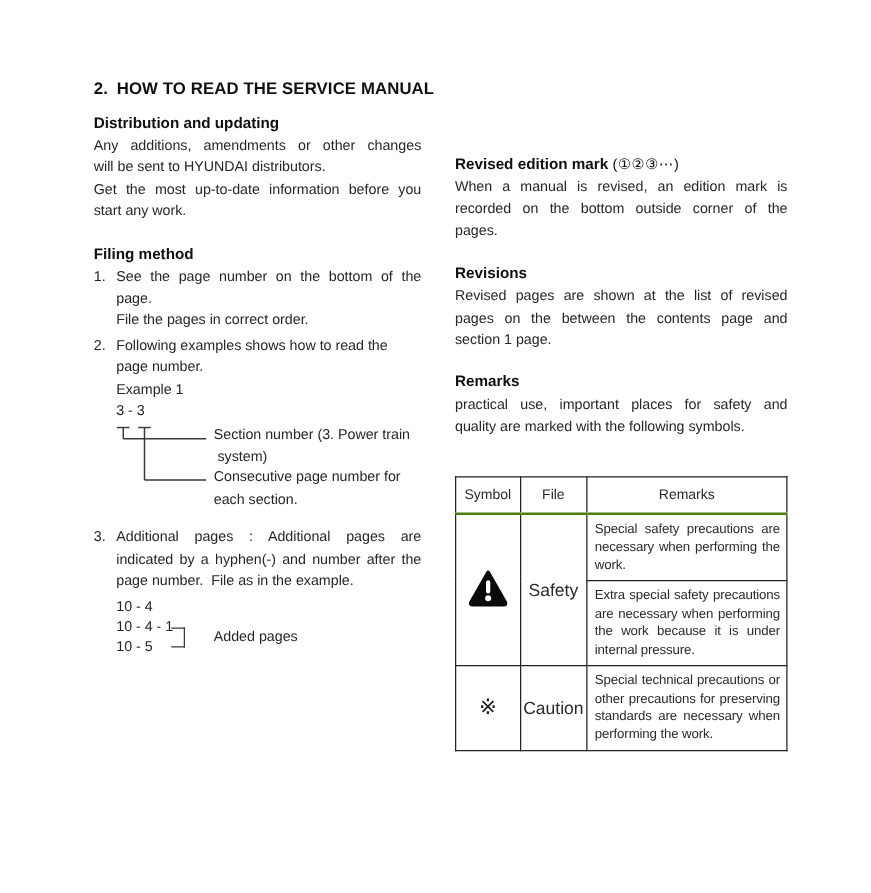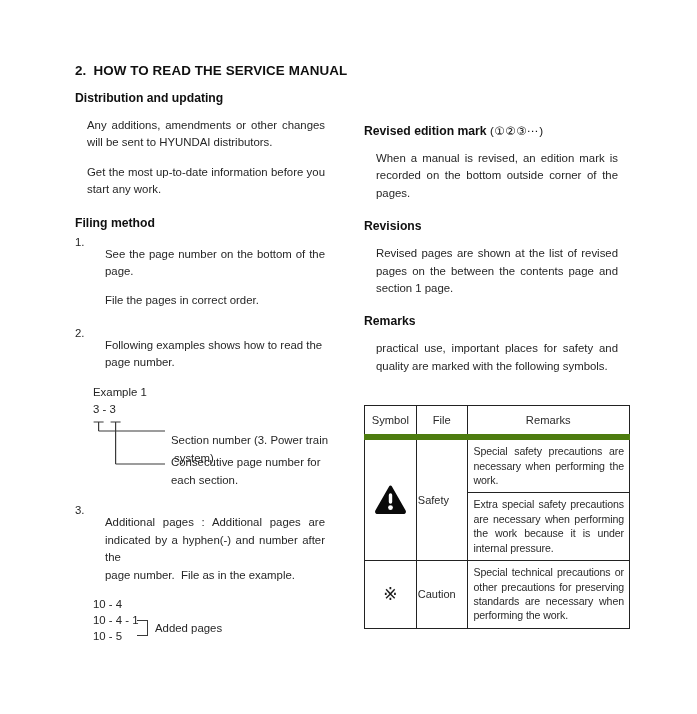--- a/index.html
+++ b/index.html
@@ -14,55 +14,55 @@
   .cols { display: flex; align-items: flex-start; }
   .col-left { width: 262px; margin-right: 27px; flex: 0 0 262px; }
   .col-right { width: 266px; flex: 0 0 266px; padding-top: 33px; }
 
   .doc-title { display: flex; gap: 7px; font-weight: bold; font-size: 13.4px; color: #101010; margin: 0 0 13px 0; letter-spacing: 0.1px; white-space: nowrap; }
 
   .section { margin-bottom: 17px; }
   .sec-heading { font-weight: bold; font-size: 12.2px; color: #101010; margin: 0 0 4px 0; }
   .hsuffix { font-weight: normal; font-size: 11.6px; letter-spacing: 0.5px; }
 
-  .para { margin: 12px; }
+  .para { margin: 0; }
   .ln { display: block; line-height: 17.4px; }
   .j { text-align: justify; text-align-last: justify; }
   .ps { white-space: pre-wrap; }
 
   .item { display: flex; margin-bottom: 3px; }
   .item-num { width: 18px; flex: 0 0 18px; line-height: 17.4px; }
   .item-body { flex: 1; min-width: 0; }
 
   .code-ln { display: block; line-height: 17.4px; }
 
   .diagram { position: relative; height: 72px; margin: 2px 0 7px 0; }
   .diagram svg { position: absolute; left: 0; top: 1px; }
   .callout { position: absolute; left: 78px; white-space: nowrap; line-height: 17.2px; }
   .callout .ln { line-height: 17.2px; }
-  .callout-1 { top: 12px; }
+  .callout-1 { top: 0; }
   .callout-1 .l2 { padding-left: 3px; }
   .callout-2 { top: 34px; }
 
   .codes { margin-top: 3px; }
   .codes .code-ln { line-height: 16px; }
   .bracket-wrap { position: relative; }
   .bracket { position: absolute; left: 44px; top: 8px; width: 11px; height: 16px; box-sizing: border-box;
              border-top: 1.3px solid #3a3a3a; border-right: 1.3px solid #3a3a3a; border-bottom: 1.3px solid #3a3a3a; }
-  .bracket-label { position: absolute; left: 62px; top: 8px; line-height: 16px; white-space: nowrap; }
+  .bracket-label { position: absolute; left: 78px; top: 8px; line-height: 16px; white-space: nowrap; }
 
   table.symbol-table { border-collapse: collapse; margin-top: 30px; table-layout: fixed; border: 1.5px solid #222; }
   .symbol-table th, .symbol-table td { border: 1px solid #222; }
   .symbol-table th { font-weight: normal; font-size: 11.2px; height: 24px; padding: 2px; color: #2a2a2a; }
   .symbol-table th.c1 { width: 50px; }
   .symbol-table th.c2 { width: 49px; }
   .symbol-table th.c3 { width: 190px; }
-  .symbol-table th { border-bottom: 6px solid #4d7c0f; }
+  .symbol-table th { border-bottom: 2px solid #4d7c0f; }
   td.sym-cell { text-align: center; vertical-align: middle; }
-  td.item-cell { text-align: left; vertical-align: middle; font-size: 11px; color: #2a2a2a; }
+  td.item-cell { text-align: center; vertical-align: middle; font-size: 14px; color: #2a2a2a; }
   td.remarks-cell { padding: 4px 5px 5px 6px; font-size: 10.6px; letter-spacing: -0.1px; color: #2a2a2a; }
   td.remarks-cell .ln { line-height: 14.4px; }
   .ref-mark { font-size: 17px; color: #1a1a1a; }
 </style>
 </head>
 <body>
 
 <div class="page">
 
   <h1 class="doc-title">

